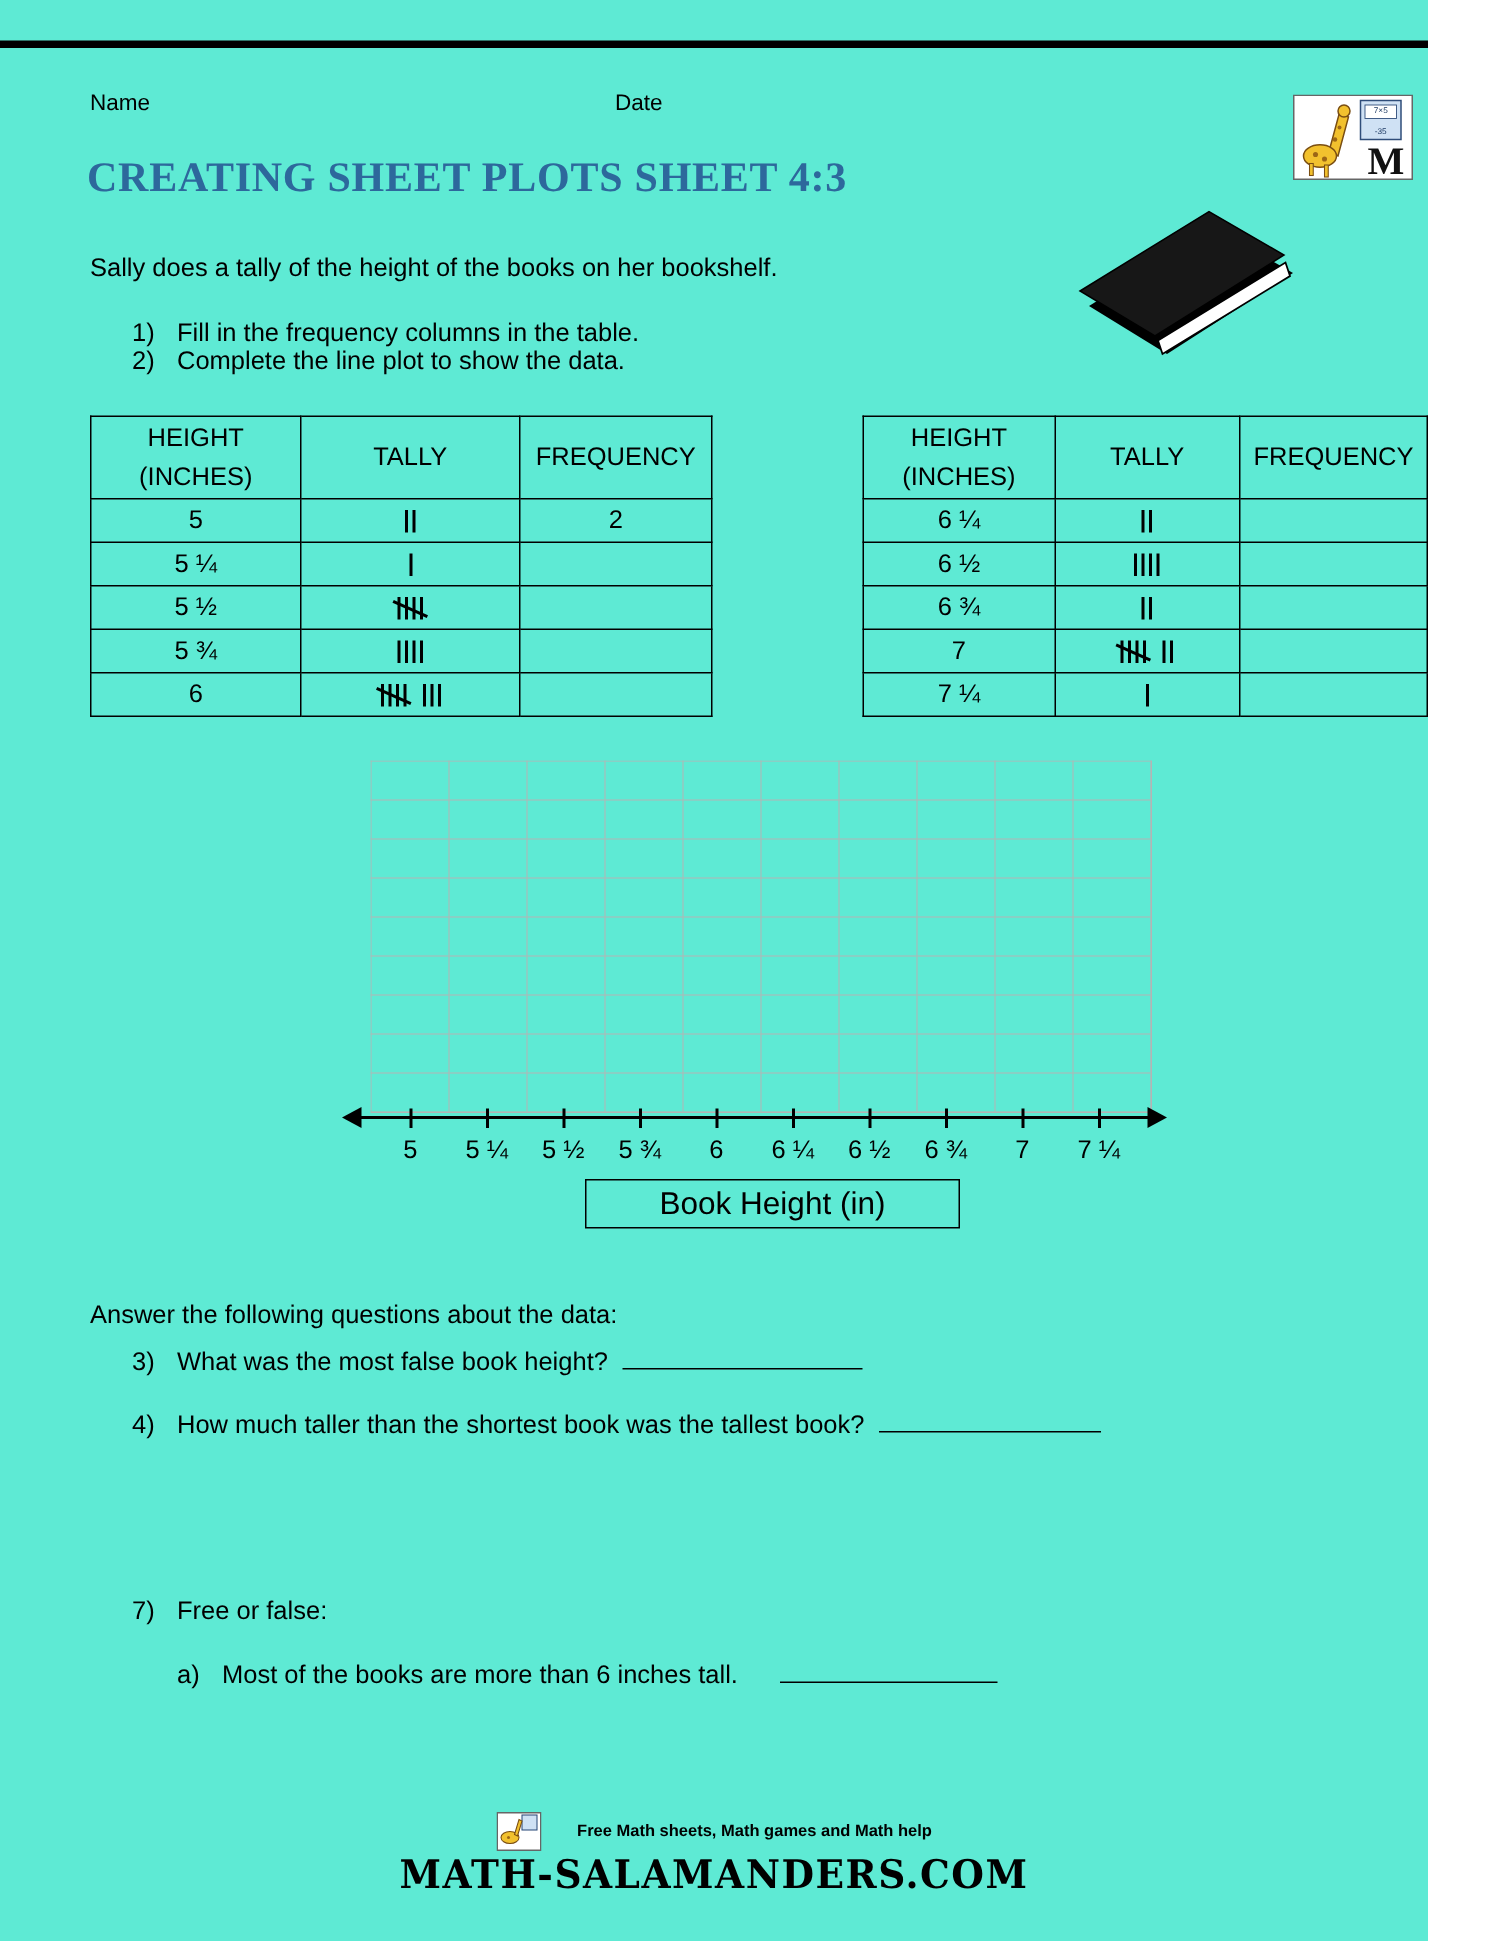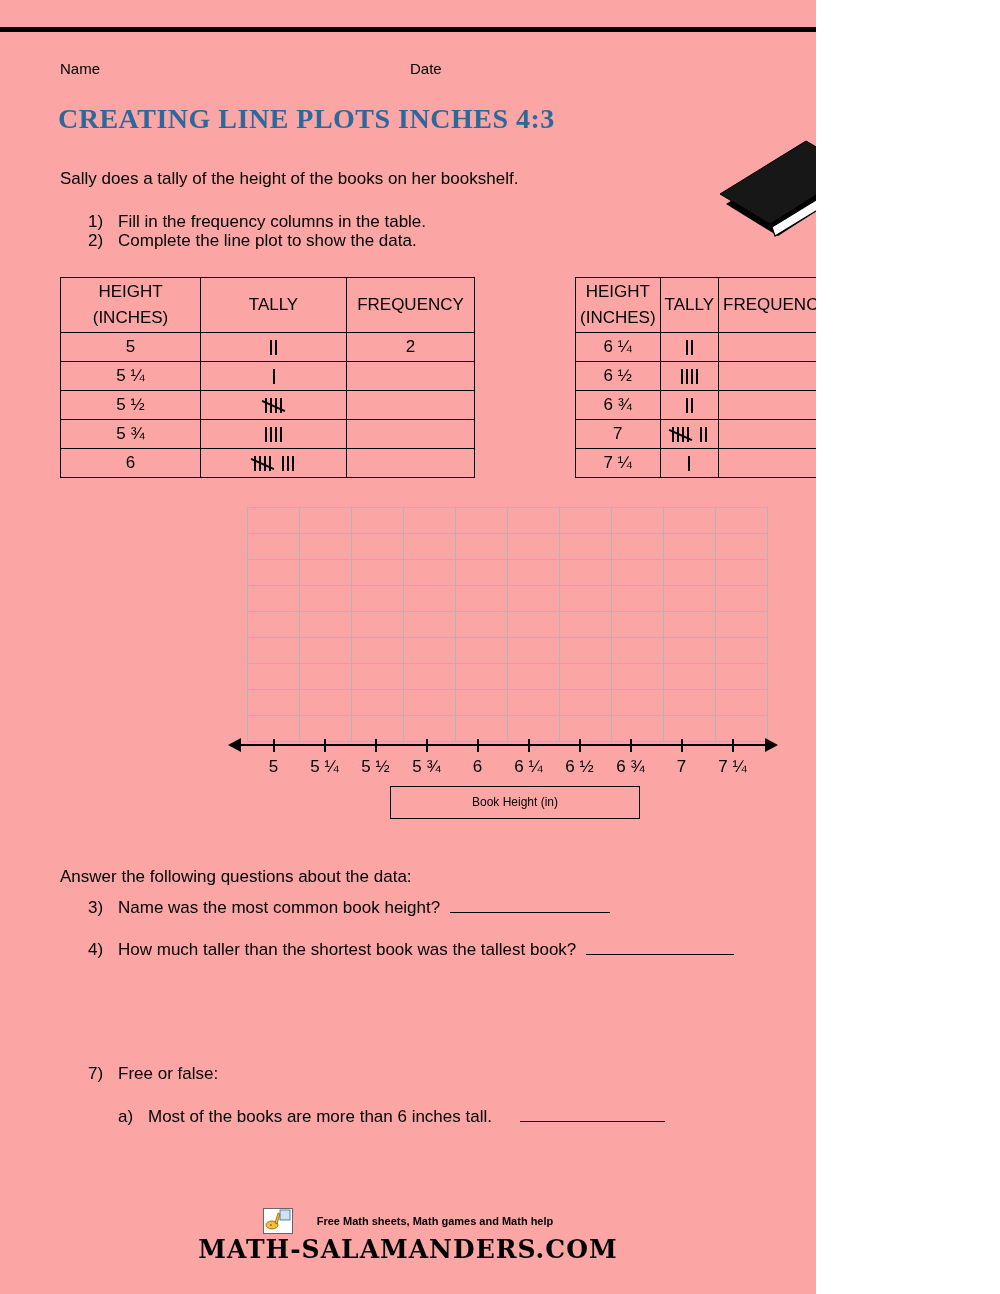--- a/index.html
+++ b/index.html
@@ -1,17 +1,17 @@
 <!DOCTYPE html>
 <html><head>
 <meta charset="utf-8">
 <style>
   html,body { margin:0; padding:0; background:#fff; }
   .page {
-    position:relative; width:816px; height:1294px; background:#fca5a5;
+    position:relative; width:952px; height:1294px; background:#5eead4;
     font-family:"Liberation Sans", sans-serif; color:#000; overflow:hidden;
   }
   .top-rule { position:absolute; top:27px; left:0; right:0; height:5px; background:#000; }
 
   .hdr-label { position:absolute; top:60px; font-size:15px; }
   .name-label { left:60px; }
   .date-label { left:410px; }
 
   .corner-logo { position:absolute; left:862px; top:63px; width:80px; height:57px; }
   .corner-logo svg { display:block; }
@@ -62,21 +62,21 @@
     border-top:7px solid transparent; border-bottom:7px solid transparent; }
   .nl-arrow.left  { left:0;  border-right:13px solid #000; }
   .nl-arrow.right { right:0; border-left:13px solid #000; }
   .nl-ticks { position:absolute; left:20px; right:20px; top:0; display:flex; }
   .tick { flex:1; display:flex; flex-direction:column; align-items:center; }
   .tick .mark { width:2px; height:13px; background:#000; margin-top:3px; }
   .tick .tlabel { margin-top:5px; font-size:17px; white-space:nowrap; }
 
   .axis-label-box {
     position:absolute; left:390px; top:786px; width:248px; height:31px;
-    border:1px solid #000; text-align:center; line-height:31px; font-size:12px;
+    border:1px solid #000; text-align:center; line-height:31px; font-size:21px;
   }
 
   .q-intro { position:absolute; left:60px; top:850px; font-size:17px; }
   .q { position:absolute; left:88px; font-size:17px; white-space:nowrap; }
   .q.sub { left:118px; }
   .qnum { display:inline-block; width:30px; }
   .blank { display:inline-block; border-bottom:1.5px solid #000; height:15px; margin-left:10px; vertical-align:baseline; }
 
   .footer { position:absolute; left:0; right:0; top:1208px; display:flex; flex-direction:column; align-items:center; }
   .footer-row1 { display:flex; align-items:center; gap:24px; }
@@ -113,21 +113,21 @@
         <rect x="21" y="47" width="2.5" height="8" fill="#f2c12e" stroke="#7a4e12" stroke-width="0.7"></rect>
         <circle cx="15" cy="40" r="1.7" fill="#9c6616"></circle>
         <circle cx="21" cy="43" r="1.7" fill="#9c6616"></circle>
         <circle cx="28" cy="30" r="1.5" fill="#9c6616"></circle>
         <circle cx="31" cy="22" r="1.3" fill="#9c6616"></circle>
       </g>
       <text x="62" y="53" font-size="26" font-weight="bold" text-anchor="middle" fill="#111" font-family="Liberation Serif, serif">M</text>
     </svg>
   </div>
 
-  <h1 class="page-title">CREATING LINE PLOTS INCHES 4:3</h1>
+  <h1 class="page-title">CREATING SHEET PLOTS SHEET 4:3</h1>
 
   <p class="intro">Sally does a tally of the height of the books on her bookshelf.</p>
 
   <div class="book-art">
     <svg width="158" height="122" viewBox="0 0 158 122">
       <polygon points="14,70 98,18 150,48 66,102" fill="#000000"></polygon>
       <polygon points="60,93 145,41 148,50 63,102" fill="#ffffff" stroke="#000" stroke-width="1.2"></polygon>
       <polygon points="8,60 94,7 144,36 58,90" fill="#171717" stroke="#000" stroke-width="1"></polygon>
     </svg>
   </div>
@@ -346,21 +346,21 @@
     </div>
   </div>
 
   <div class="axis-label-box">
     <span>Book Height (in)</span>
   </div>
 
   <p class="q-intro">Answer the following questions about the data:</p>
 
   <div class="q" style="top:897px;">
-    <span class="qnum">3)</span><span>Name was the most common book height?</span><span class="blank" style="width:160px;"></span>
+    <span class="qnum">3)</span><span>What was the most false book height?</span><span class="blank" style="width:160px;"></span>
   </div>
   <div class="q" style="top:939px;">
     <span class="qnum">4)</span><span>How much taller than the shortest book was the tallest book?</span><span class="blank" style="width:148px;"></span>
   </div>
   <div class="q" style="top:1064px;">
     <span class="qnum">7)</span><span>Free or false:</span>
   </div>
   <div class="q sub" style="top:1106px;">
     <span class="qnum">a)</span><span>Most of the books are more than 6 inches tall.</span><span class="blank" style="width:145px; margin-left:28px;"></span>
   </div>

